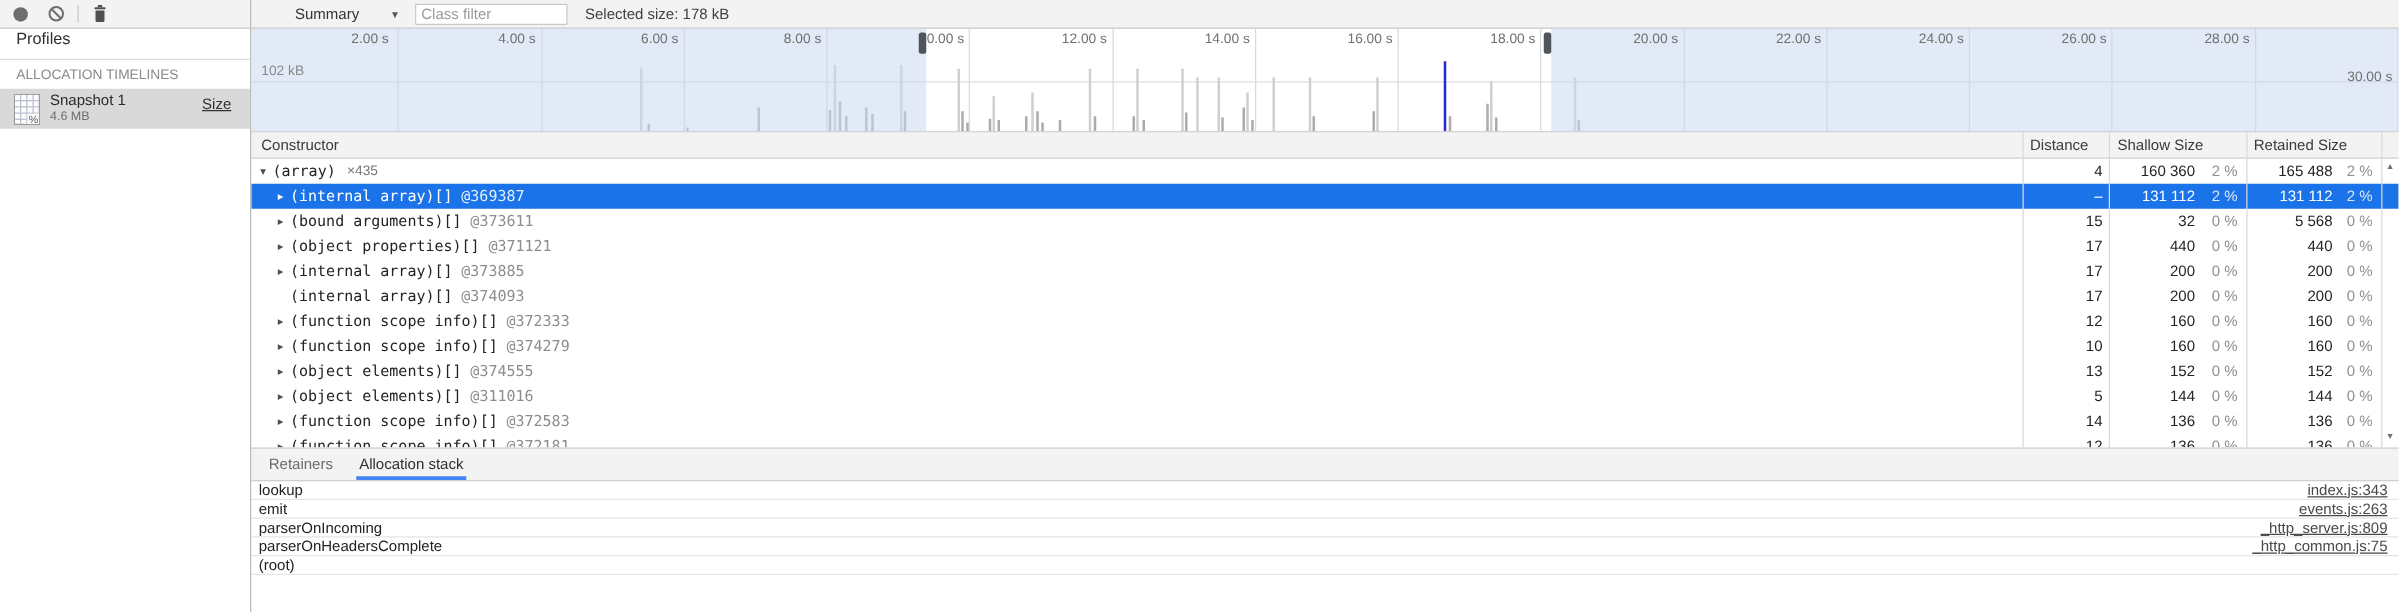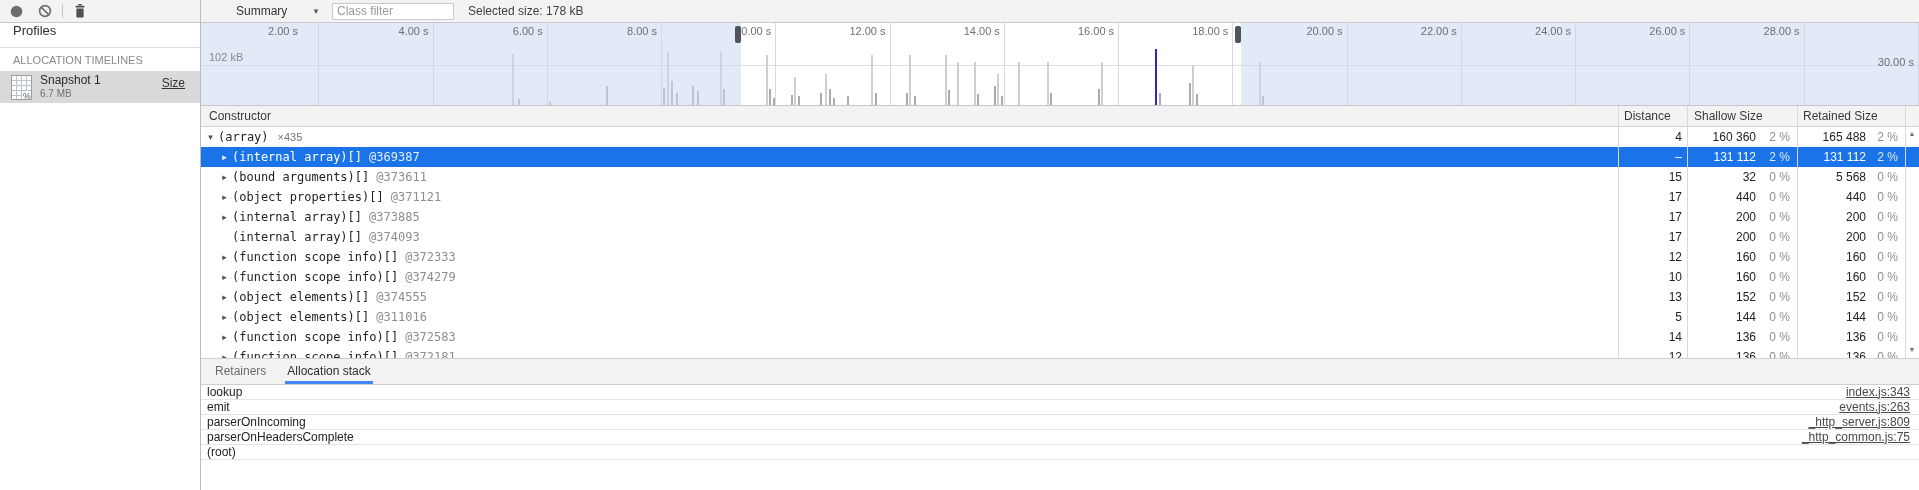--- a/index.html
+++ b/index.html
@@ -124,36 +124,36 @@
       <span class="snap-icon">
         <svg width="21" height="25" viewBox="0 0 21 25">
           <rect x="0.5" y="0.5" width="20" height="24" fill="#fdfdfd" stroke="#9d9d9d"></rect>
           <path d="M5.5 1 V24 M10.5 1 V24 M15.5 1 V24 M1 5.5 H20 M1 10.5 H20 M1 15.5 H20 M1 20.5 H20" stroke="#b9c2d0" stroke-width="1" fill="none"></path>
           <rect x="11" y="16" width="9" height="8" fill="#fdfdfd"></rect>
           <text x="12" y="23.5" font-size="8.5" fill="#555" font-family="Liberation Sans, sans-serif">%</text>
         </svg>
       </span>
       <span class="snap-text">
         <div class="snap-name">Snapshot 1</div>
-        <div class="snap-size">6.7 MB</div>
+        <div class="snap-size">4.6 MB</div>
       </span>
       <span class="save-link">Size</span>
     </div>
   </div>
   <div class="vline"></div>
 
   <div class="overview">
     <div class="hgrid"></div>
     <div class="kb-label">102 kB</div>
     <div class="dim" style="left: 0px; width: 540.022px;"></div>
     <div class="dim" style="left: 1039.91px; width: 678.091px;"></div>
     <div class="handle" style="left: 534.022px;"></div>
     <div class="handle" style="left: 1033.91px;"></div>
   <div class="vgrid" style="left: 117.26px;"></div>
-      <div class="tick-label" style="left: 31px;">2.00 s</div>
+      <div class="tick-label" style="left: 44px;">2.00 s</div>
       <div class="vgrid" style="left: 231.52px;"></div>
       <div class="tick-label" style="left: 161.52px;">4.00 s</div>
       <div class="vgrid" style="left: 345.78px;"></div>
       <div class="tick-label" style="left: 275.78px;">6.00 s</div>
       <div class="vgrid" style="left: 460.04px;"></div>
       <div class="tick-label" style="left: 390.04px;">8.00 s</div>
       <div class="vgrid" style="left: 574.3px;"></div>
       <div class="tick-label" style="left: 504.3px;">10.00 s</div>
       <div class="vgrid" style="left: 688.56px;"></div>
       <div class="tick-label" style="left: 618.56px;">12.00 s</div>

